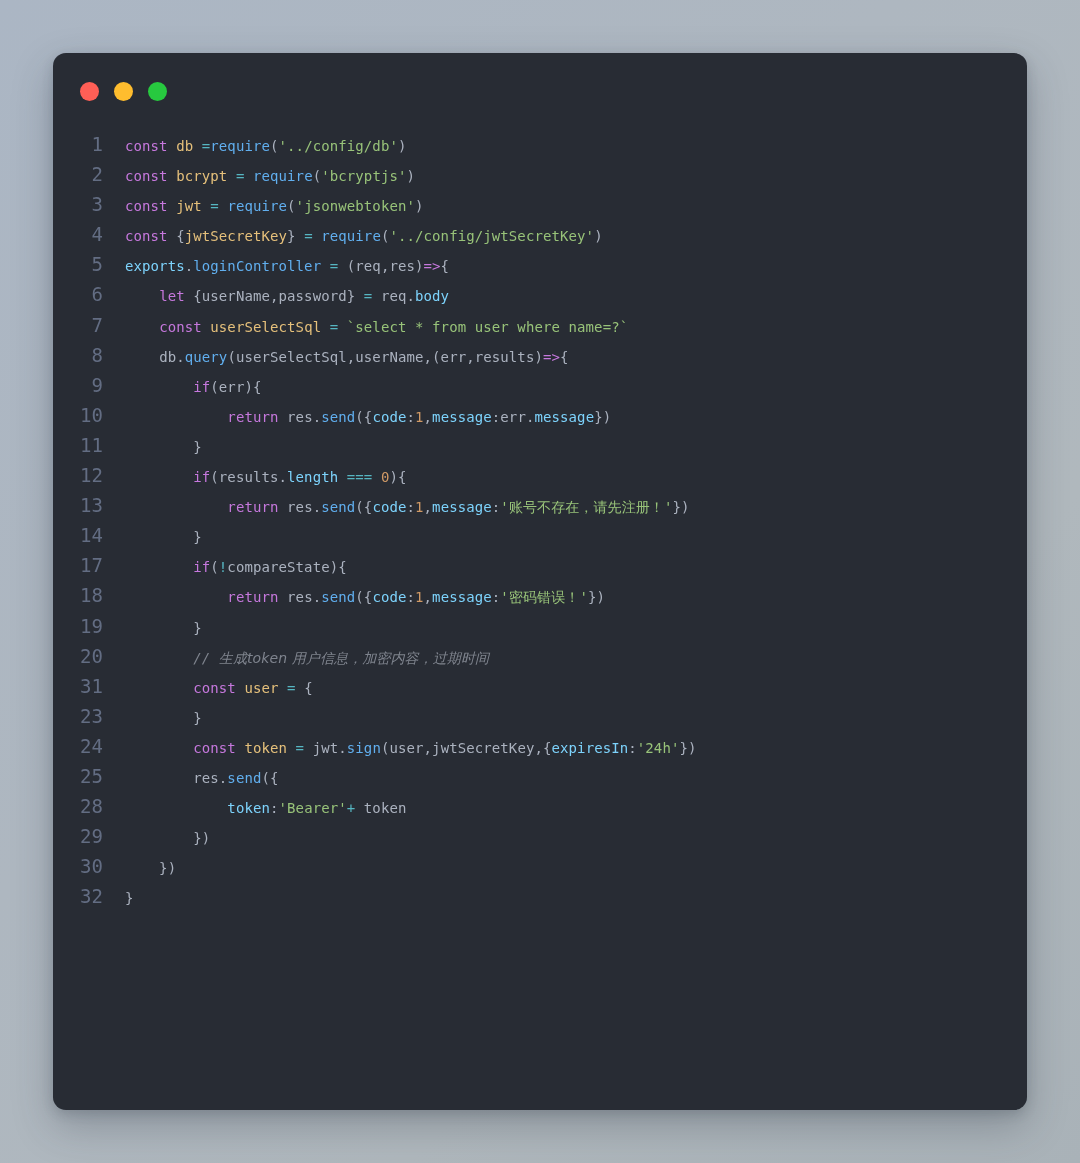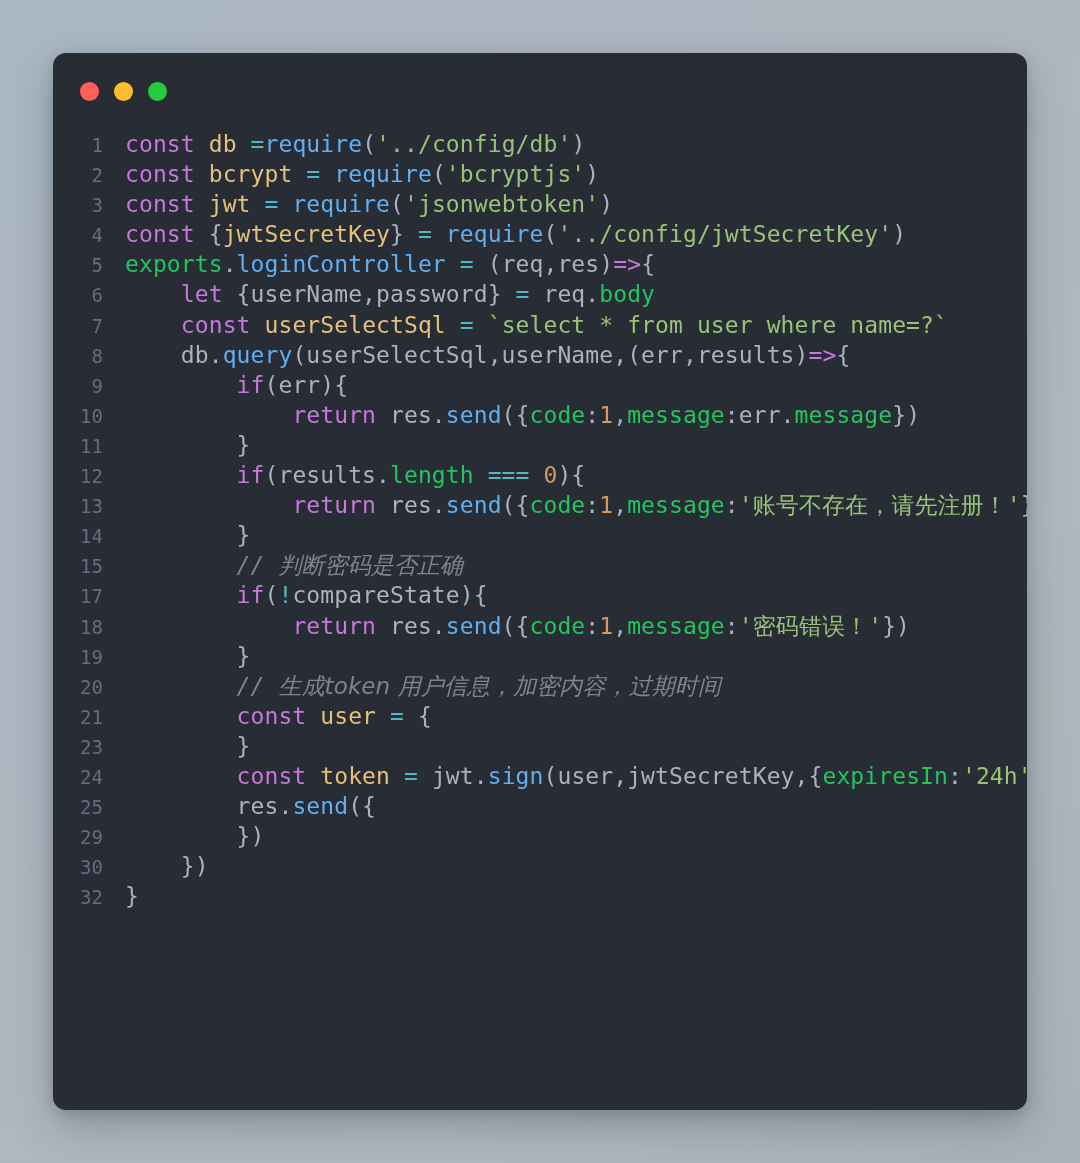--- a/index.html
+++ b/index.html
@@ -76,31 +76,31 @@
     padding-right: 22px;
     box-sizing: border-box;
     font-size: 19px;
     user-select: none;
   }
 
   .lc {
     flex: 1 1 auto;
     white-space: pre;
     color: #abb2bf;
-    font-size: 23px;
+    font-size: 14px;
     letter-spacing: 0.1px;
   }
 
   
   .t-kw      { color: #c678dd; }  
   .t-fn      { color: #61afef; }  
   .t-str     { color: #98c379; }  
   .t-num     { color: #d19a66; }  
   .t-var     { color: #e5c07b; }  
-  .t-prop    { color: #22c55e; }  
+  .t-prop    { color: #7dd3fc; }  
   .t-op      { color: #56b6c2; }  
   .t-punc    { color: #abb2bf; }  
   .t-cmt     { color: #7f848e; font-style: italic; }  
 
   .cjk { font-family: "DejaVu Sans", "Liberation Sans", sans-serif; }
 </style>
 </head>
 <body>
 
 <div class="stage">
@@ -178,24 +178,20 @@
       <div class="code-line">
         <span class="ln">13</span>
         <span class="lc">            <span class="t-kw">return</span> <span class="t-punc">res</span>.<span class="t-fn">send</span>({<span class="t-prop">code</span>:<span class="t-num">1</span>,<span class="t-prop">message</span>:<span class="t-str">'<span class="cjk">账号不存在，请先注册！</span>'</span>})</span>
       </div>
 
       <div class="code-line">
         <span class="ln">14</span>
         <span class="lc">        }</span>
       </div>
 
-      <div class="code-line">
-        <span class="ln">15</span>
-        <span class="lc">        <span class="t-cmt">// <span class="cjk">判断密码是否正确</span></span></span>
-      </div>
 
 
       <div class="code-line">
         <span class="ln">17</span>
         <span class="lc">        <span class="t-kw">if</span>(<span class="t-op">!</span><span class="t-punc">compareState</span>){</span>
       </div>
 
       <div class="code-line">
         <span class="ln">18</span>
         <span class="lc">            <span class="t-kw">return</span> <span class="t-punc">res</span>.<span class="t-fn">send</span>({<span class="t-prop">code</span>:<span class="t-num">1</span>,<span class="t-prop">message</span>:<span class="t-str">'<span class="cjk">密码错误！</span>'</span>})</span>
@@ -205,21 +201,21 @@
         <span class="ln">19</span>
         <span class="lc">        }</span>
       </div>
 
       <div class="code-line">
         <span class="ln">20</span>
         <span class="lc">        <span class="t-cmt">// <span class="cjk">生成token 用户信息，加密内容，过期时间</span></span></span>
       </div>
 
       <div class="code-line">
-        <span class="ln">21</span>
+        <span class="ln">31</span>
         <span class="lc">        <span class="t-kw">const</span> <span class="t-var">user</span> <span class="t-op">=</span> {</span>
       </div>
 
 
       <div class="code-line">
         <span class="ln">23</span>
         <span class="lc">        }</span>
       </div>
 
       <div class="code-line">
@@ -227,20 +223,24 @@
         <span class="lc">        <span class="t-kw">const</span> <span class="t-var">token</span> <span class="t-op">=</span> <span class="t-punc">jwt</span>.<span class="t-fn">sign</span>(<span class="t-punc">user,jwtSecretKey,</span>{<span class="t-prop">expiresIn</span>:<span class="t-str">'24h'</span>})</span>
       </div>
 
       <div class="code-line">
         <span class="ln">25</span>
         <span class="lc">        <span class="t-punc">res</span>.<span class="t-fn">send</span>({</span>
       </div>
 
 
 
+      <div class="code-line">
+        <span class="ln">28</span>
+        <span class="lc">            <span class="t-prop">token</span>:<span class="t-str">'Bearer'</span><span class="t-op">+</span> <span class="t-punc">token</span></span>
+      </div>
 
       <div class="code-line">
         <span class="ln">29</span>
         <span class="lc">        })</span>
       </div>
 
       <div class="code-line">
         <span class="ln">30</span>
         <span class="lc">    })</span>
       </div>

